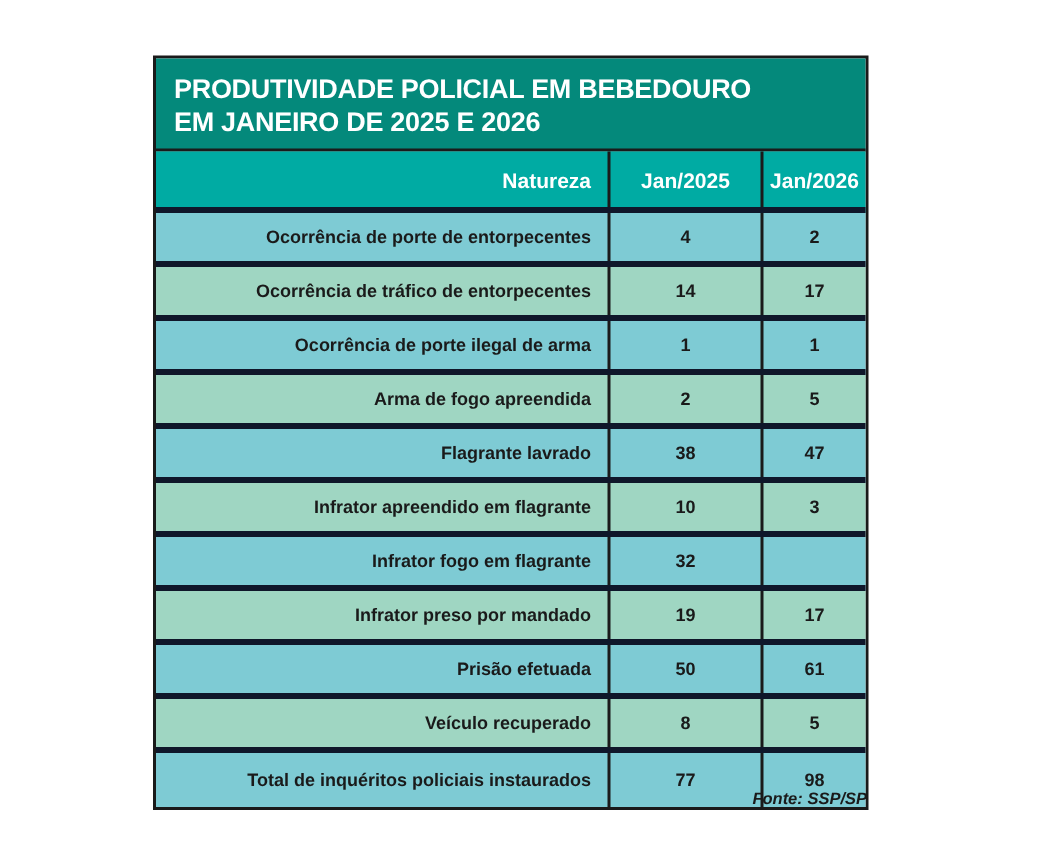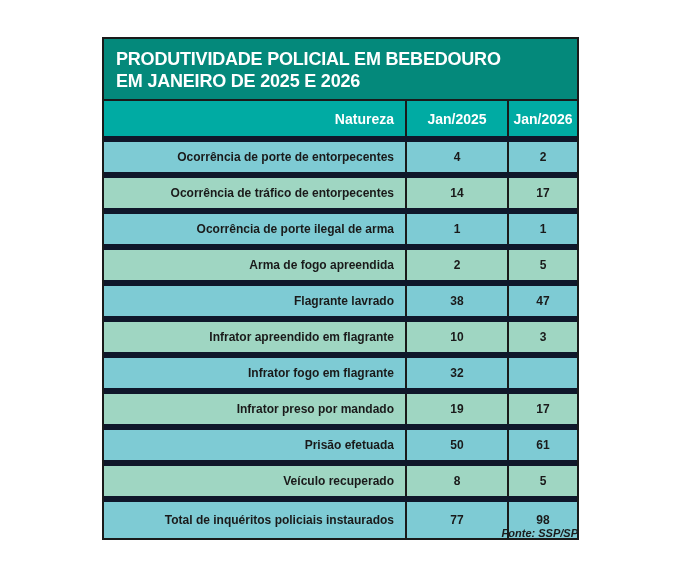--- a/index.html
+++ b/index.html
@@ -1,20 +1,20 @@
 <!DOCTYPE html>
 <html><head>
 <meta charset="utf-8">
 <style>
   html, body { margin:0; padding:0; background:#ffffff; }
   body { width:696px; height:574px; position:relative; font-family:"Liberation Sans", sans-serif; }
   .table-wrap { position:absolute; left:102px; top:21px; width:477px; border:2px solid #1a1a1a; box-sizing:border-box;margin-top:16px; }
   .title { background:#04897b; color:#ffffff; font-weight:bold; font-size:18px; line-height:22px; padding:9px 12px 8px 12px; height:62px; box-sizing:border-box; border-bottom:2px solid #1a1a1a; letter-spacing:-0.2px; }
   .title div { white-space:nowrap; }
-  .row { display:flex; height:36px; box-sizing:border-box; border-bottom:6px solid #0f172a; }
+  .row { display:flex; height:36px; box-sizing:border-box; border-bottom:4px solid #0f172a; }
   .row:last-child { border-bottom:none;text-align:right; }
   .row.header { background:#00aba3; height:41px; color:#ffffff; }
   .row.odd { background:#7ecbd4; }
   .row.even { background:#9fd6c2; }
   .cell { display:flex; align-items:center; font-weight:bold; font-size:12px; color:#1a1a1a; box-sizing:border-box; }
   .row.header .cell { color:#ffffff; font-size:14px; }
   .c-label { width:303px; justify-content:flex-end; padding-right:11px; border-right:2px solid #1a1a1a; white-space:nowrap; }
   .c-y1 { width:102px; justify-content:center; border-right:2px solid #1a1a1a; }
   .c-y2 { flex:1; justify-content:center; }
   .source { position:absolute; right:118px; top:527px; font-size:11px; font-weight:bold; font-style:italic; color:#1a1a1a;text-align:right; }

